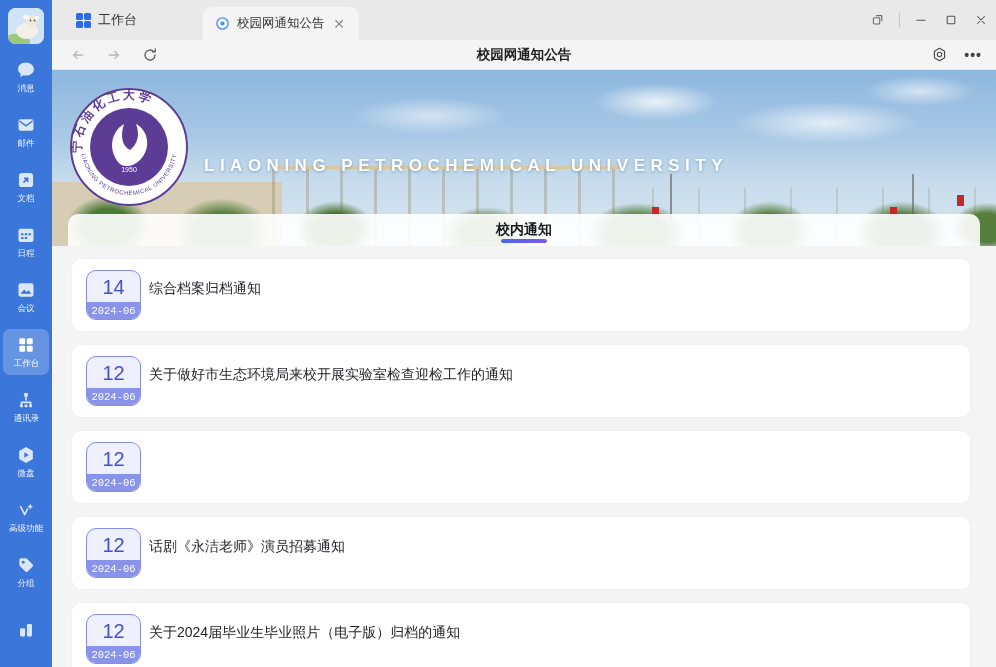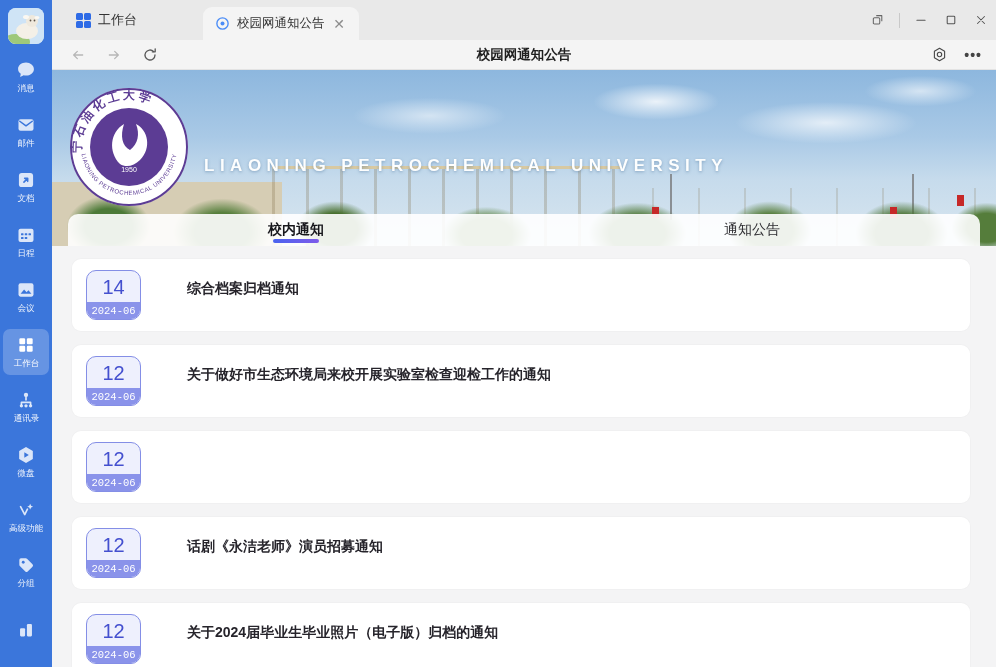--- a/index.html
+++ b/index.html
@@ -131,31 +131,30 @@
     background:linear-gradient(90deg,#4a63ef,#7e5bea);
   }
 
   
   .notice-list { position:absolute; left:52px; right:0; top:246px; bottom:0; background:#f4f4f5;
     padding:13px 26px 0 20px; overflow:hidden; }
   .notice-card {
     background:#fff; border-radius:9px; height:72px; margin-bottom:14px;
     display:flex; align-items:flex-start; padding:11px 14px; cursor:pointer;
     box-shadow:0 0 0 1px rgba(0,0,0,0.015);
-    gap:29px;
   }
   .date-badge {
     width:55px; height:50px; border:1.5px solid #848ee6; border-radius:10px; overflow:hidden;
     display:flex; flex-direction:column; flex:0 0 auto; background:#eef0fd;
   }
   .date-day { flex:1; display:flex; align-items:center; justify-content:center;
     font-size:20px; color:#4450cf; font-weight:500; line-height:1; }
   .date-month { height:17px; background:#8a93ea; color:#fff; font-size:10.5px;
     display:flex; align-items:center; justify-content:center;font-family:Liberation Mono, monospace; }
-  .notice-title { font-size:14px; font-weight:bold; color:#26242b; margin:9px 0 0 17px; line-height:1.35; }
+  .notice-title { font-size:14px; font-weight:normal; color:#26242b; margin:9px 0 0 8px; line-height:1.35; }
 </style>
 </head>
 <body>
 
 <div class="window">
 
   <div class="sidebar">
     <div class="avatar">
       <svg viewBox="0 0 36 36">
         <rect width="36" height="36" fill="#cfe4f6"></rect>
@@ -361,23 +360,20 @@
       <text x="61" y="86" font-size="7" fill="#fff" text-anchor="middle">1950</text>
     </svg>
 
     <div class="banner-en">LIAONING PETROCHEMICAL UNIVERSITY</div>
 
     <div class="nav-tabs">
       <div class="nav-tab active">
         <span>校内通知</span>
         <span class="underline"></span>
       </div>
-      <div class="nav-tab">
-        <span>通知公告</span>
-      </div>
     </div>
   </div>
 
   <div class="notice-list">
 
     <div class="notice-card">
       <div class="date-badge">
         <div class="date-day">14</div>
         <div class="date-month">2024-06</div>
       </div>

